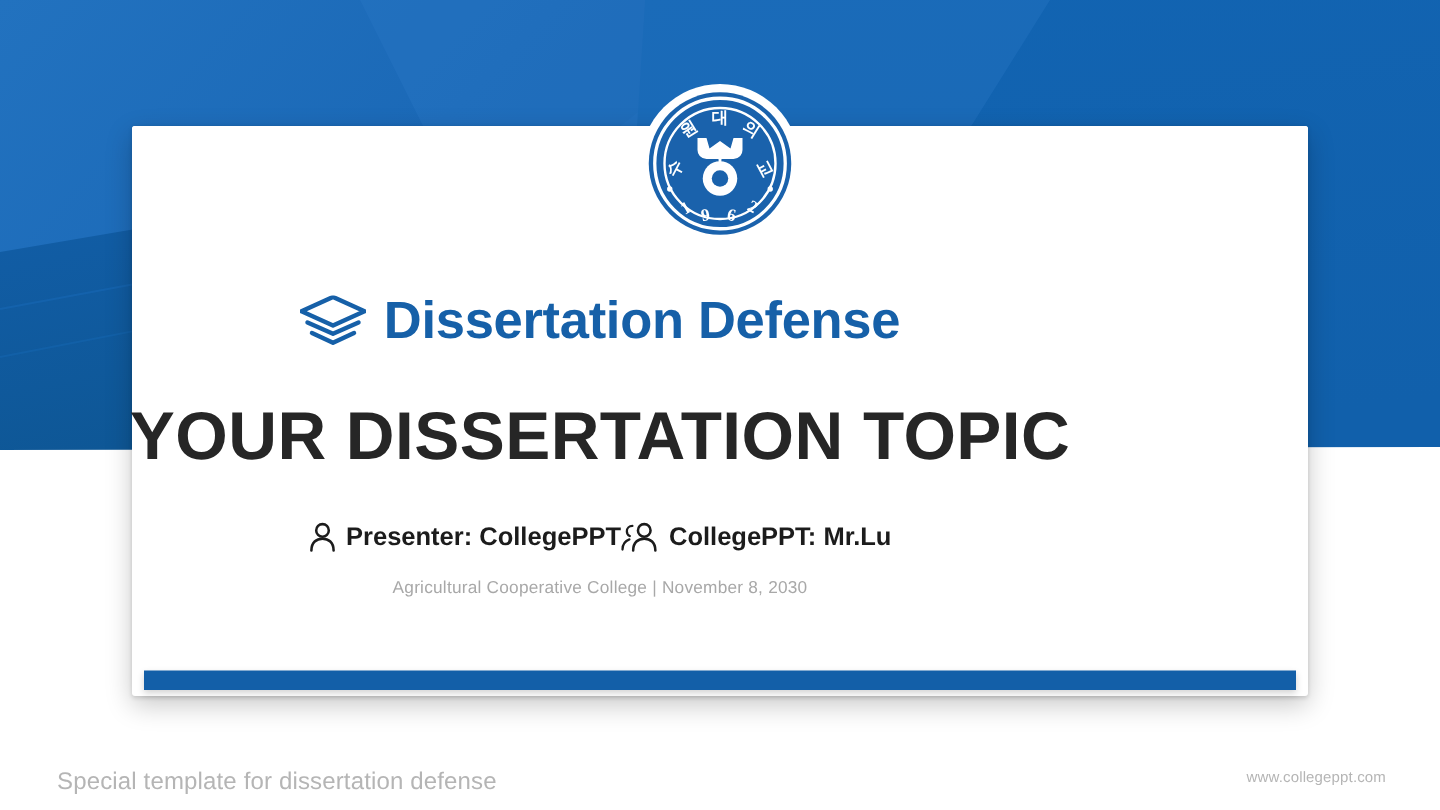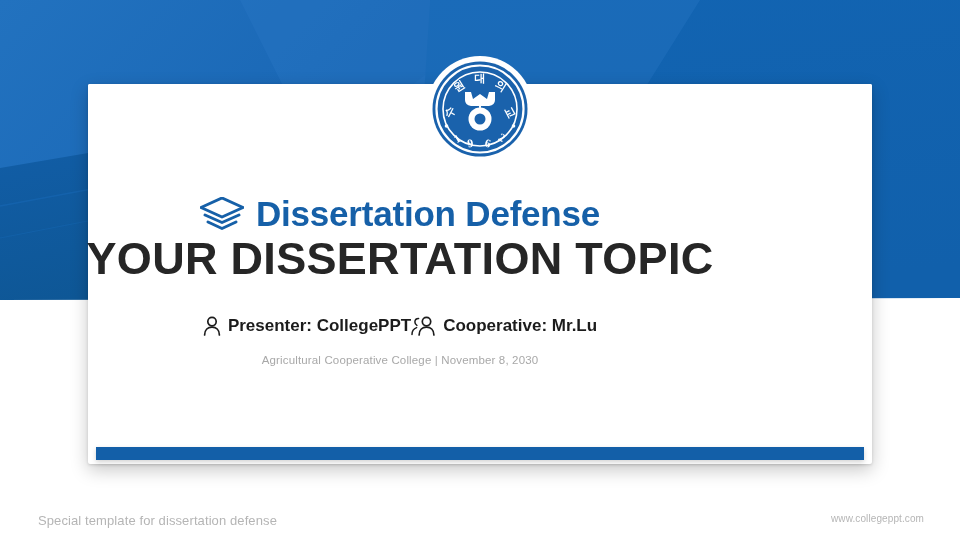--- a/index.html
+++ b/index.html
@@ -105,21 +105,21 @@
   .subject-text {
     font-size: 35px;
     font-weight: bold;
     color: #1660A8;
     letter-spacing: -0.2px;
     line-height: 1;
     white-space: nowrap;
   }
 
   .main-title {
-    margin-top: 4px;
+    margin-top: 36px;
     font-size: 45px;
     font-weight: bold;
     color: #262626;
     letter-spacing: 0.3px;
     line-height: 1.05;
     white-space: nowrap;
     text-align: center;
   }
 
   .people-row {
@@ -145,21 +145,21 @@
     color: #a8a8a8;
     letter-spacing: 0.15px;
     white-space: nowrap;
   }
 
   
   .footer-left {
     position: absolute;
     left: 38px;
     top: 513px;
-    font-size: 13px;
+    font-size: 16px;
     color: #b5b5b5;
     letter-spacing: 0.1px;
     z-index: 7;
     white-space: nowrap;
   }
   .footer-right {
     position: absolute;
     right: 36px;
     top: 513px;
     font-size: 10px;
@@ -266,21 +266,21 @@
         </svg>
         <span class="ptext">Presenter: CollegePPT</span>
       </div>
       <div class="person-item">
         <svg class="person-icon" width="25" height="20" viewBox="0 0 25 20" xmlns="http://www.w3.org/2000/svg">
           <circle cx="15.5" cy="5.6" r="4.2" fill="none" stroke="#1c1c1c" stroke-width="1.7"></circle>
           <path d="M8.1 19 C8.1 13.6 11.5 11.1 15.5 11.1 C19.5 11.1 22.9 13.6 22.9 19" fill="none" stroke="#1c1c1c" stroke-width="1.7" stroke-linecap="round"></path>
           <path d="M7.6 2.6 C5.4 2.6 3.9 4.2 3.9 6.1 C3.9 7.6 4.7 8.8 5.9 9.4" fill="none" stroke="#1c1c1c" stroke-width="1.5" stroke-linecap="round"></path>
           <path d="M5.6 11.6 C2.8 12.6 1 15 1 18.4" fill="none" stroke="#1c1c1c" stroke-width="1.5" stroke-linecap="round"></path>
         </svg>
-        <span class="ptext">Cooperative: Mr.Lu</span>
+        <span class="ptext">CollegePPT: Mr.Lu</span>
       </div>
     </div>
 
     <div class="meta-line">Agricultural Cooperative College | November 8, 2030</div>
   </div>
 
   <div class="footer-left">Special template for dissertation defense</div>
   <div class="footer-right">www.collegeppt.com</div>
 
 </div>

